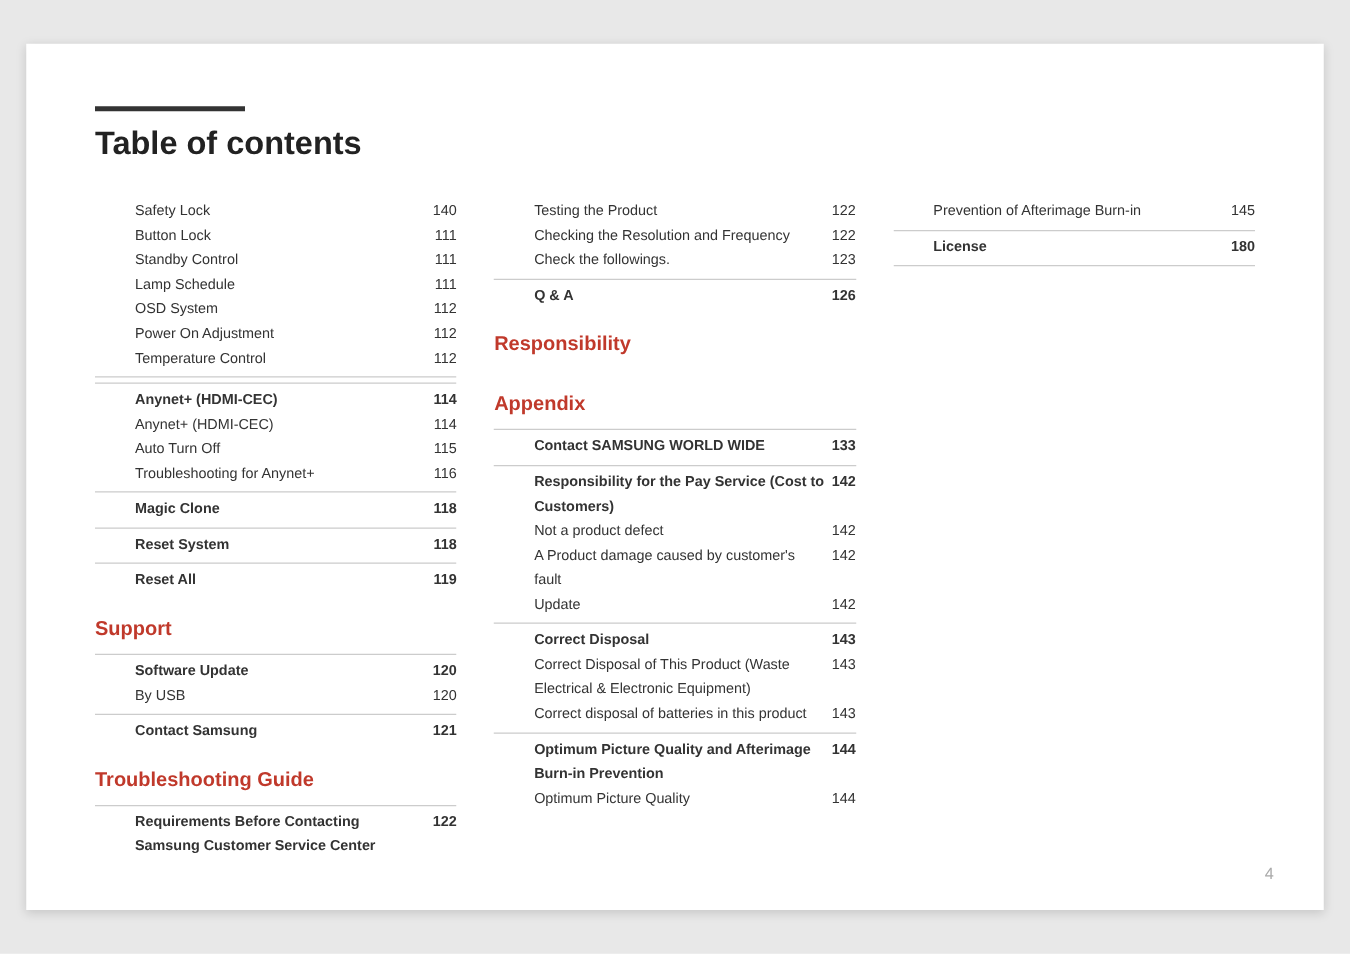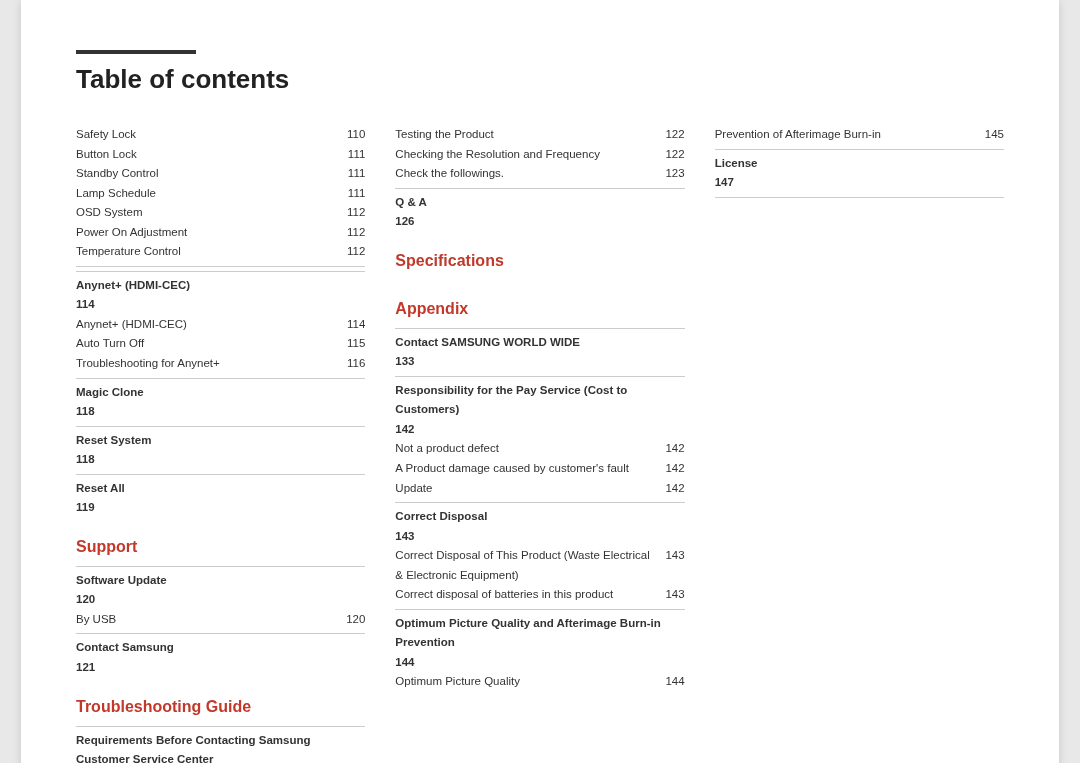--- a/index.html
+++ b/index.html
@@ -49,24 +49,24 @@
       margin-bottom: 10px;
       margin-top: 6px;
     }
     .toc-entry {
       display: flex;
       justify-content: space-between;
       align-items: baseline;
       font-size: 11.5px;
       color: #333;
       line-height: 1.7;
+      margin-left: 32px;
     }
     .toc-entry.bold {
       font-weight: 700;
-      flex-direction: column;
     }
     .toc-entry .entry-text {
       flex: 1;
       padding-right: 6px;
     }
     .toc-entry .entry-page {
       flex-shrink: 0;
       font-size: 11.5px;
     }
     .toc-entry.bold .entry-page {
@@ -95,21 +95,21 @@
   <div class="title-bar"></div>
   <h1 class="toc-title">Table of contents</h1>
 
   <div class="columns">
 
     <div class="col">
 
       <div id="col1-top">
           <div class="toc-entry">
             <span class="entry-text">Safety Lock</span>
-            <span class="entry-page">110</span>
+            <span class="entry-page">140</span>
           </div>
           <div class="toc-entry">
             <span class="entry-text">Button Lock</span>
             <span class="entry-page">111</span>
           </div>
           <div class="toc-entry">
             <span class="entry-text">Standby Control</span>
             <span class="entry-page">111</span>
           </div>
           <div class="toc-entry">
@@ -207,21 +207,21 @@
             <span class="entry-text">Check the followings.</span>
             <span class="entry-page">123</span>
           </div>
           <hr class="divider">
           <div class="toc-entry bold">
             <span class="entry-text">Q &amp; A</span>
             <span class="entry-page">126</span>
           </div>
         </div>
       <div class="spacer"></div>
-      <div class="section-heading">Specifications</div>
+      <div class="section-heading">Responsibility</div>
       <div class="spacer"></div>
       <div class="section-heading">Appendix</div>
       <div id="col2-appendix">
           <hr class="divider">
           <div class="toc-entry bold">
             <span class="entry-text">Contact SAMSUNG WORLD WIDE</span>
             <span class="entry-page">133</span>
           </div>
           <hr class="divider">
           <div class="toc-entry bold">
@@ -269,21 +269,21 @@
       <div id="col3-top">
           <div class="toc-entry">
             <span class="entry-text">Prevention of Afterimage Burn-in</span>
             <span class="entry-page">145</span>
           </div>
         </div>
       <div id="col3-sections">
           <hr class="divider">
           <div class="toc-entry bold">
             <span class="entry-text">License</span>
-            <span class="entry-page">147</span>
+            <span class="entry-page">180</span>
           </div>
           <hr class="divider">
         </div>
     </div>
 
   </div>
 
   <div class="page-number">4</div>
 </div>
 

